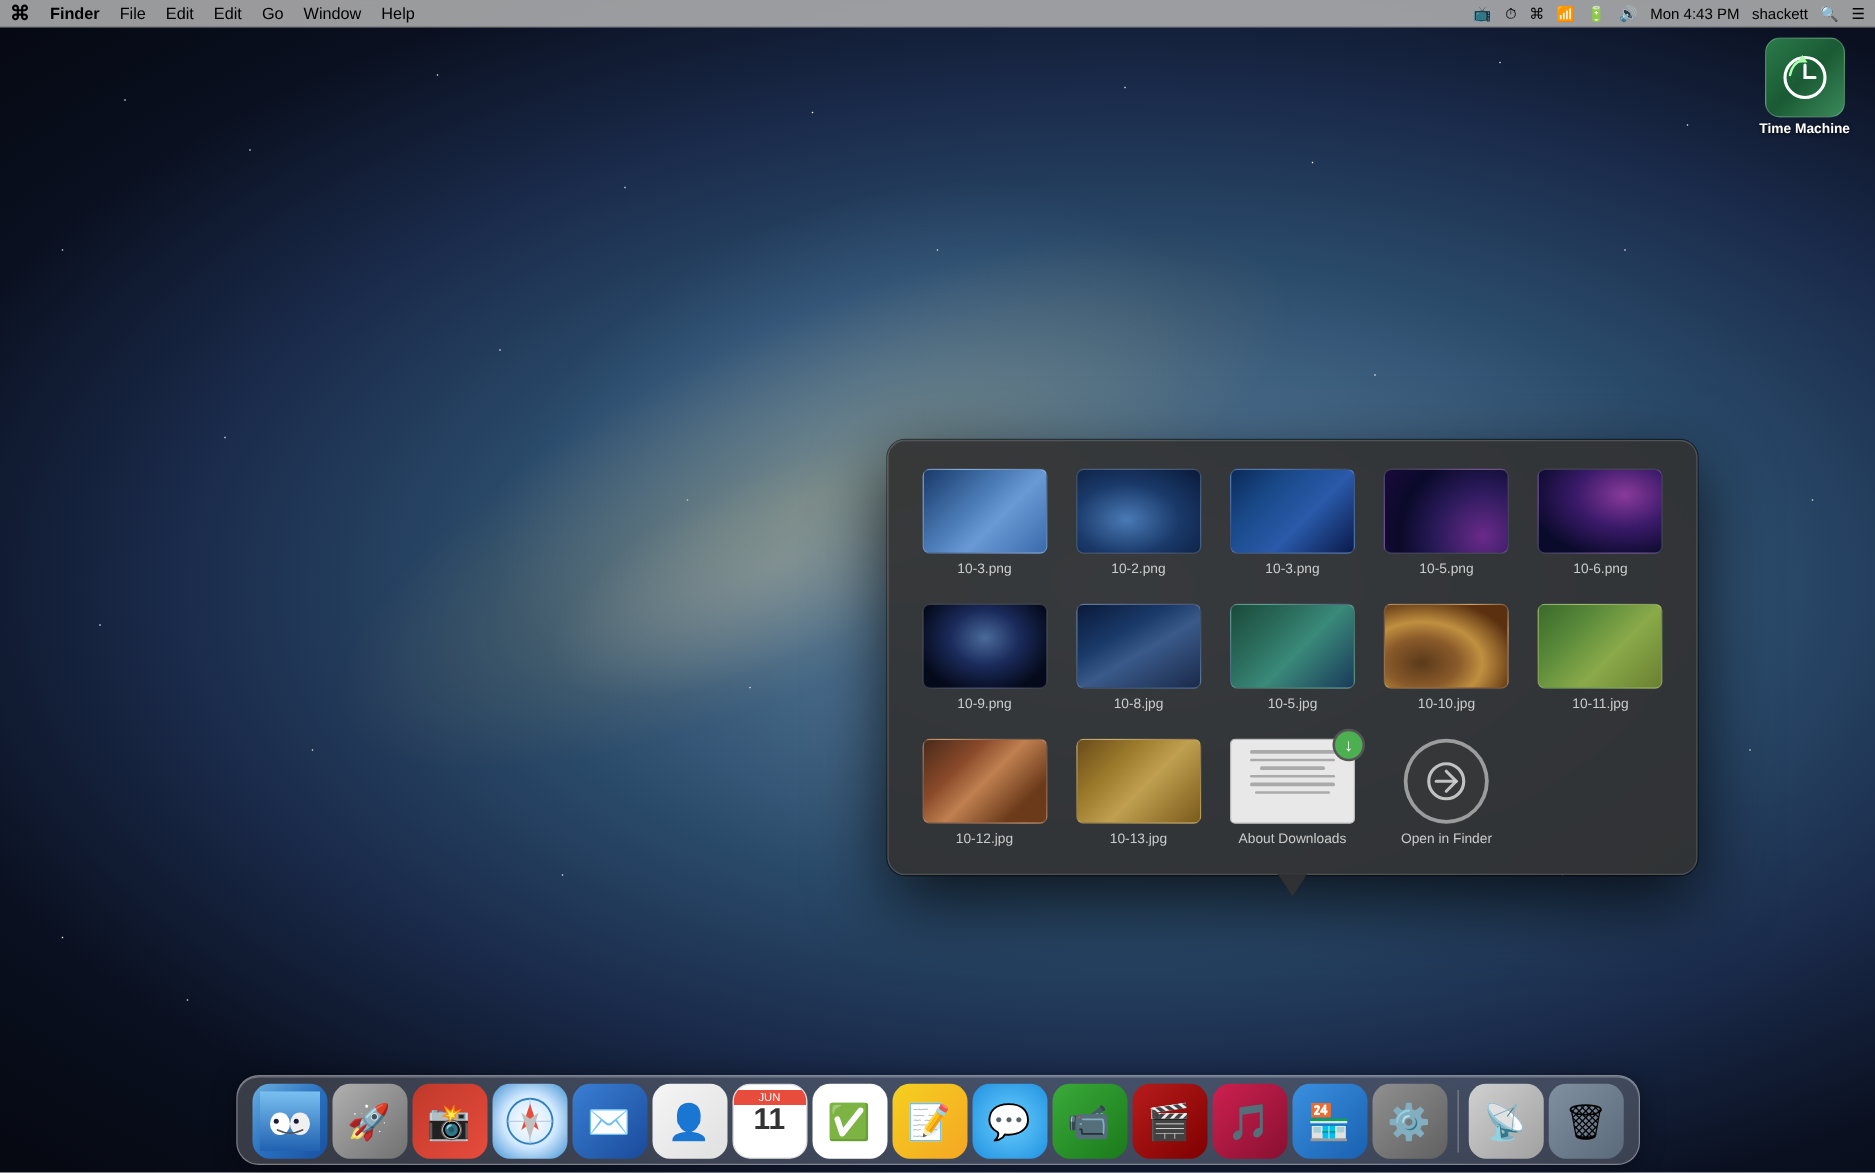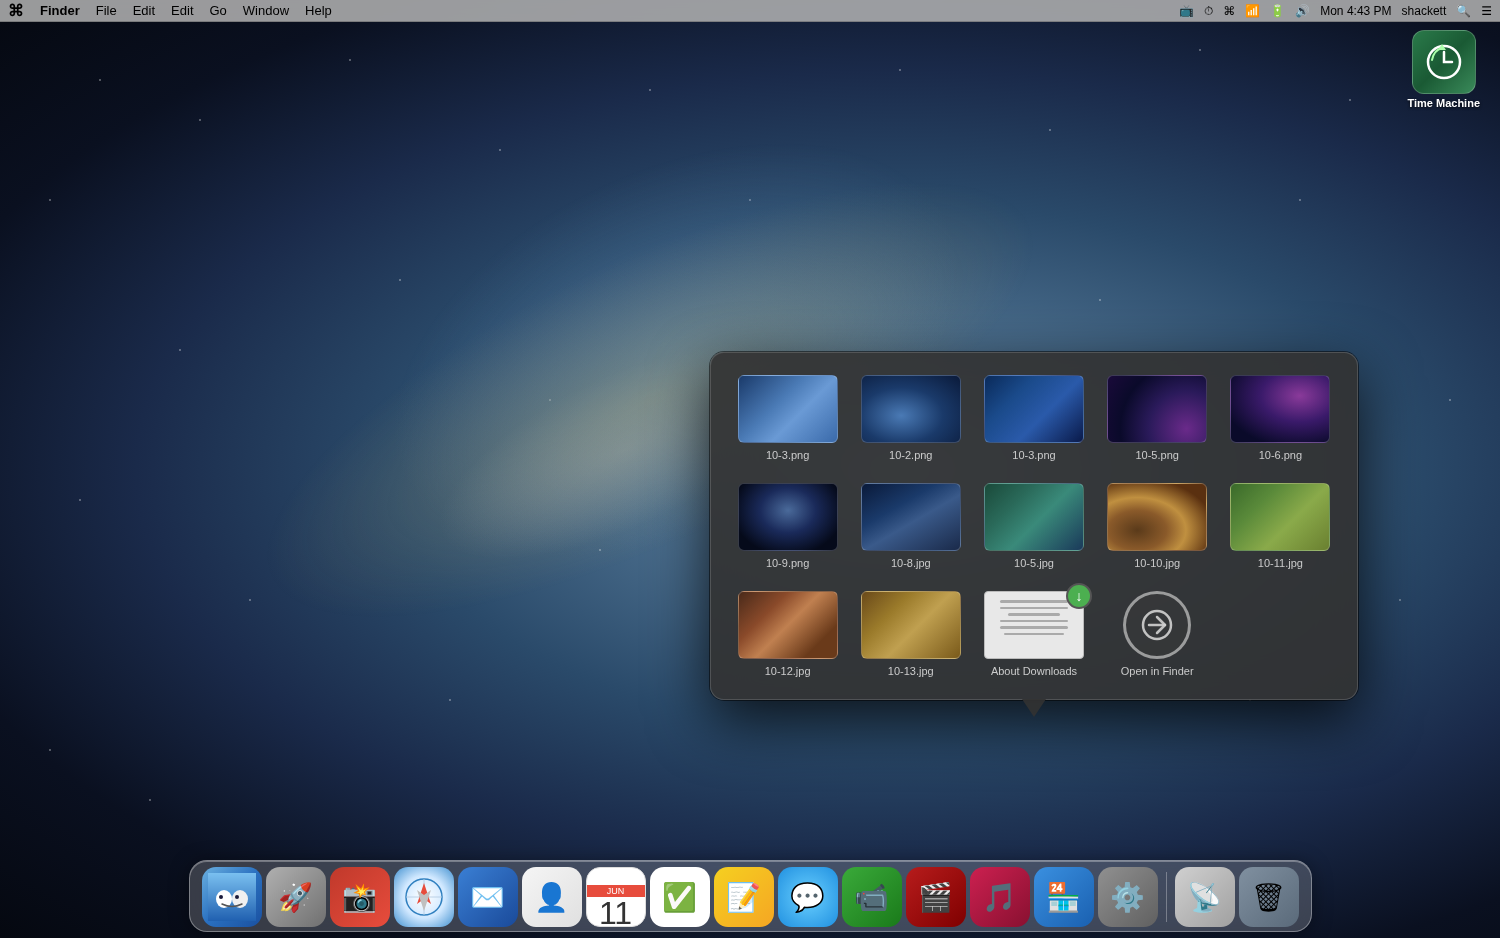--- a/index.html
+++ b/index.html
@@ -488,23 +488,23 @@
         </div>
       </div>
 
       <div class="dock-icon">
         <div class="dock-icon-img" style="background: linear-gradient(135deg, #f5f5f5, #e0e0e0); display:flex; align-items:center; justify-content:center;">
           <span style="font-size:28px;">👤</span>
         </div>
       </div>
 
       <div class="dock-icon">
-        <div class="dock-icon-img" style="background: white; display:flex; flex-direction:column; align-items:center; justify-content:flex-start; padding-top:17px; overflow:hidden; border:1px solid #ddd;">
+        <div class="dock-icon-img" style="background: white; display:flex; flex-direction:column; align-items:center; justify-content:flex-start; padding-top:4px; overflow:hidden; border:1px solid #ddd;">
           <div style="width:100%; background:#e74c3c; color:white; font-size:9px; text-align:center; padding:1px 0;">JUN</div>
-          <div style="font-size:32px; font-weight:normal; color:#333; line-height:1;">11</div>
+          <div style="font-size:24px; font-weight:bold; color:#333; line-height:1;">11</div>
         </div>
       </div>
 
       <div class="dock-icon">
         <div class="dock-icon-img" style="background: white; display:flex; align-items:center; justify-content:center;">
           <span style="font-size:28px;">✅</span>
         </div>
       </div>
 
       <div class="dock-icon">

